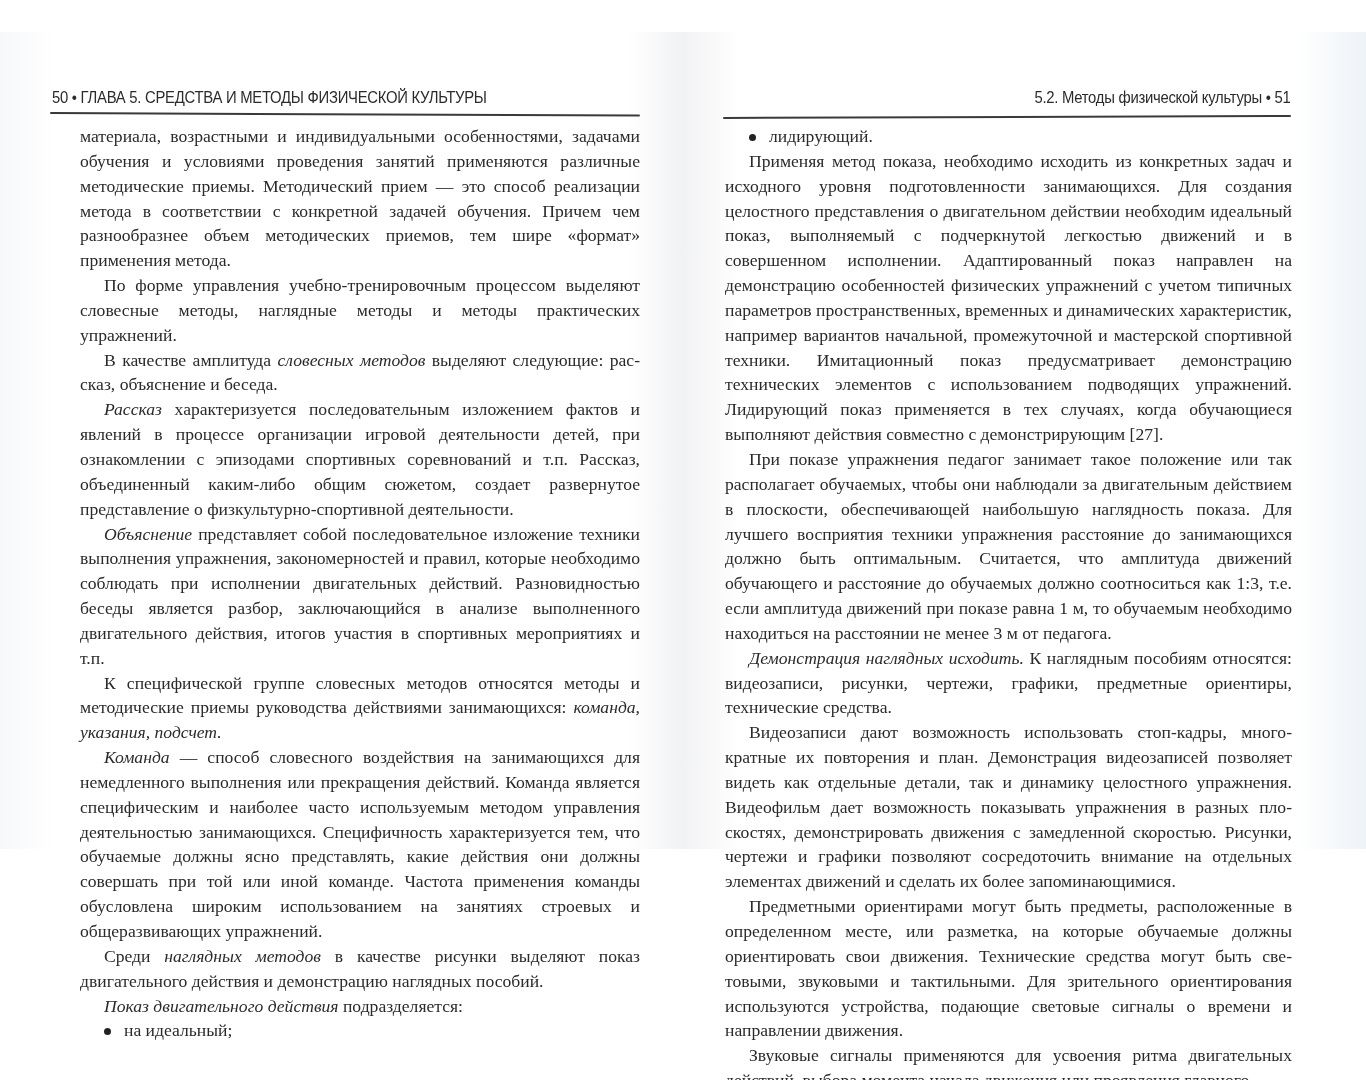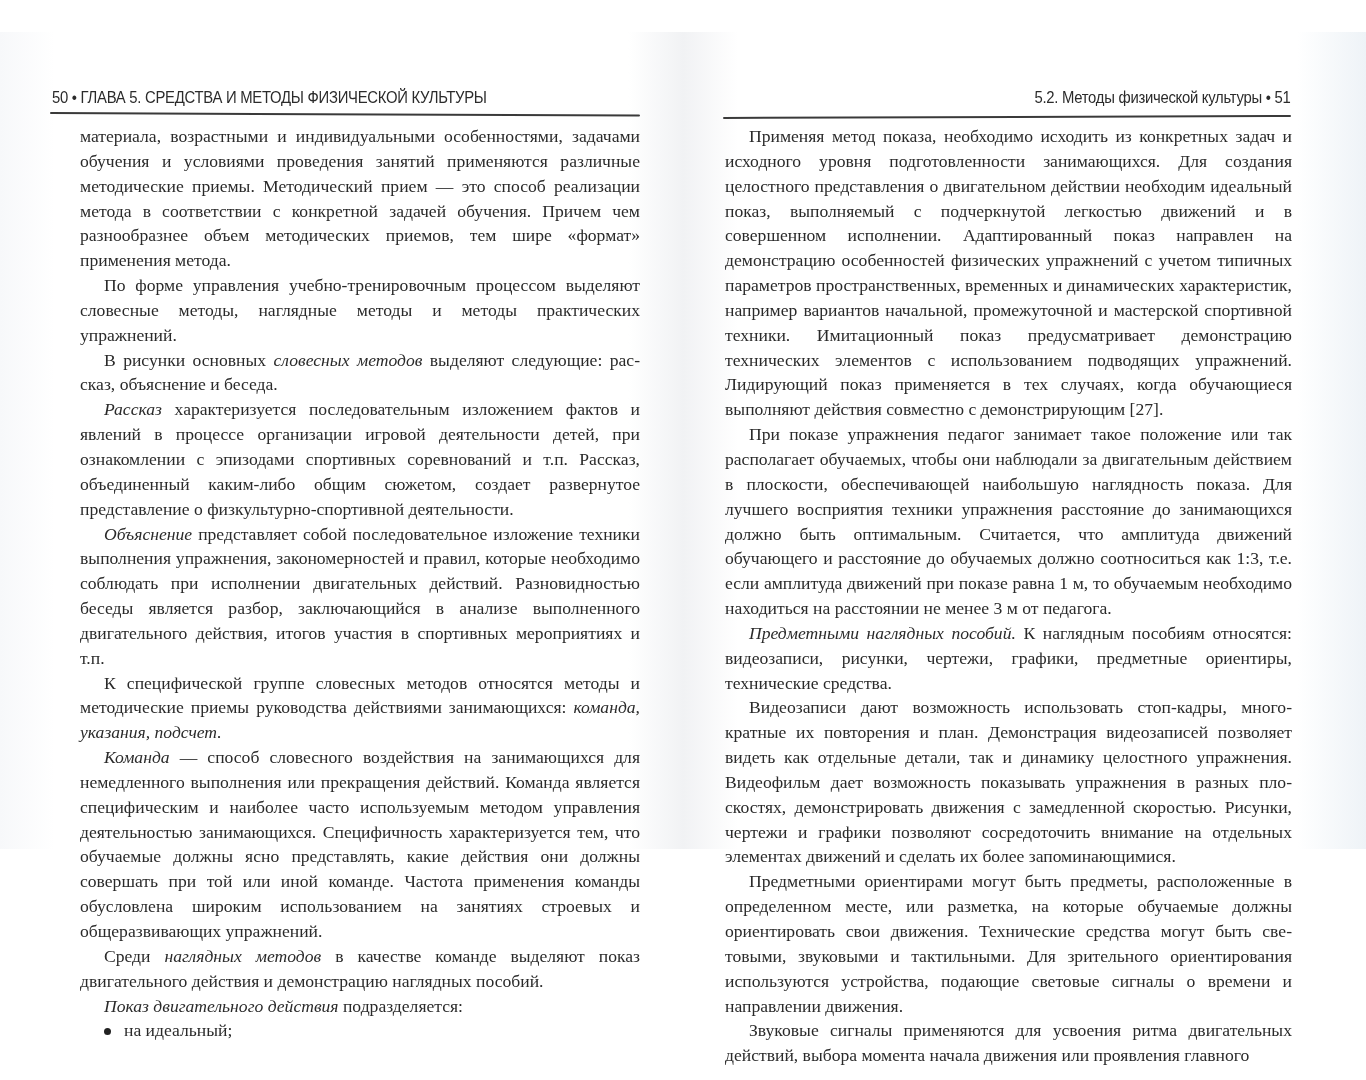--- a/index.html
+++ b/index.html
@@ -56,39 +56,40 @@
 </head>
 <body>
 
 <div class="spread">
   <div class="page left">
     <div class="running-head">50 • ГЛАВА 5.  СРЕДСТВА И МЕТОДЫ ФИЗИЧЕСКОЙ КУЛЬТУРЫ</div>
     <div class="head-rule"></div>
     <div class="body-text">
         <p class="para noindent"><span>материала, возрастными и индивидуальными особенностями, задача­ми обучения и условиями проведения занятий применяются различ­ные методические приемы. Методический прием — это способ реали­зации метода в соответствии с конкретной задачей обучения. Причем чем разнообразнее объем методических приемов, тем шире «формат» применения метода.</span></p>
         <p class="para"><span>По форме управления учебно-тренировочным процессом выде­ляют словесные методы, наглядные методы и методы практических упражнений.</span></p>
-        <p class="para"><span>В рисунки основных </span><span class="strong-em">словесных методов</span><span> выделяют следующие: рас­сказ, объяснение и беседа.</span></p>
+        <p class="para"><span>В качестве амплитуда </span><span class="strong-em">словесных методов</span><span> выделяют следующие: рас­сказ, объяснение и беседа.</span></p>
         <p class="para"><span class="em">Рассказ</span><span> характеризуется последовательным изложением фактов и явлений в процессе организации игровой деятельности детей, при ознакомлении с эпизодами спортивных соревнований и т.п. Рассказ, объединенный каким-либо общим сюжетом, создает развернутое представление о физкультурно-спортивной деятельности.</span></p>
         <p class="para"><span class="em">Объяснение</span><span> представляет собой последовательное изложение тех­ники выполнения упражнения, закономерностей и правил, которые необходимо соблюдать при исполнении двигательных действий. Раз­новидностью беседы является разбор, заключающийся в анализе вы­полненного двигательного действия, итогов участия в спортивных ме­роприятиях и т.п.</span></p>
         <p class="para"><span>К специфической группе словесных методов относятся методы и методические приемы руководства действиями занимающихся: </span><span class="em">ко­манда, указания, подсчет.</span></p>
         <p class="para"><span class="em">Команда</span><span> — способ словесного воздействия на занимающихся для немедленного выполнения или прекращения действий. Команда явля­ется специфическим и наиболее часто используемым методом управ­ления деятельностью занимающихся. Специфичность характеризует­ся тем, что обучаемые должны ясно представлять, какие действия они должны совершать при той или иной команде. Частота применения команды обусловлена широким использованием на занятиях строевых и общеразвивающих упражнений.</span></p>
-        <p class="para"><span>Среди </span><span class="strong-em">наглядных методов</span><span> в качестве команде выделяют показ двигательного действия и демонстрацию наглядных пособий.</span></p>
+        <p class="para"><span>Среди </span><span class="strong-em">наглядных методов</span><span> в качестве рисунки выделяют показ двигательного действия и демонстрацию наглядных пособий.</span></p>
         <p class="para"><span class="em">Показ двигательного действия</span><span> подразделяется:</span></p>
         <ul class="bullet-list">
           <li class="bullet-item"><span class="dot"></span><span>на идеальный;</span></li>
         </ul>
       </div>
   </div>
   <div class="page right">
     <div class="running-head">5.2.  Методы физической культуры • 51</div>
     <div class="head-rule"></div>
     <div class="body-text">
         <ul class="bullet-list">
+          <li class="bullet-item"><span class="dot"></span><span>лидирующий.</span></li>
         </ul>
         <p class="para"><span>Применяя метод показа, необходимо исходить из конкретных за­дач и исходного уровня подготовленности занимающихся. Для созда­ния целостного представления о двигательном действии необходим идеальный показ, выполняемый с подчеркнутой легкостью движе­ний и в совершенном исполнении. Адаптированный показ направлен на демонстрацию особенностей физических упражнений с учетом ти­пичных параметров пространственных, временных и динамических характеристик, например вариантов начальной, промежуточной и ма­стерской спортивной техники. Имитационный показ предусматривает демонстрацию технических элементов с использованием подводящих упражнений. Лидирующий показ применяется в тех случаях, когда об­учающиеся выполняют действия совместно с демонстрирующим [27].</span></p>
         <p class="para"><span>При показе упражнения педагог занимает такое положение или так располагает обучаемых, чтобы они наблюдали за двигательным действием в плоскости, обеспечивающей наибольшую наглядность показа. Для лучшего восприятия техники упражнения расстояние до занимающихся должно быть оптимальным. Считается, что ампли­туда движений обучающего и расстояние до обучаемых должно соот­носиться как 1:3, т.е. если амплитуда движений при показе равна 1 м, то обучаемым необходимо находиться на расстоянии не менее 3 м от педагога.</span></p>
-        <p class="para"><span class="em">Предметными наглядных пособий.</span><span> К наглядным пособиям относят­ся: видеозаписи, рисунки, чертежи, графики, предметные ориентиры, технические средства.</span></p>
+        <p class="para"><span class="em">Демонстрация наглядных исходить.</span><span> К наглядным пособиям относят­ся: видеозаписи, рисунки, чертежи, графики, предметные ориентиры, технические средства.</span></p>
         <p class="para"><span>Видеозаписи дают возможность использовать стоп-кадры, много­кратные их повторения и план. Демонстрация видеозаписей позволяет видеть как отдельные детали, так и динамику целостного упражнения. Видеофильм дает возможность показывать упражнения в разных пло­скостях, демонстрировать движения с замедленной скоростью. Рисун­ки, чертежи и графики позволяют сосредоточить внимание на отдель­ных элементах движений и сделать их более запоминающимися.</span></p>
         <p class="para"><span>Предметными ориентирами могут быть предметы, расположенные в определенном месте, или разметка, на которые обучаемые должны ориентировать свои движения. Технические средства могут быть све­товыми, звуковыми и тактильными. Для зрительного ориентирова­ния используются устройства, подающие световые сигналы о времени и направлении движения.</span></p>
         <p class="para"><span>Звуковые сигналы применяются для усвоения ритма двигательных действий, выбора момента начала движения или проявления главного</span></p>
       </div>
   </div>
 </div>
 
 </body></html>

